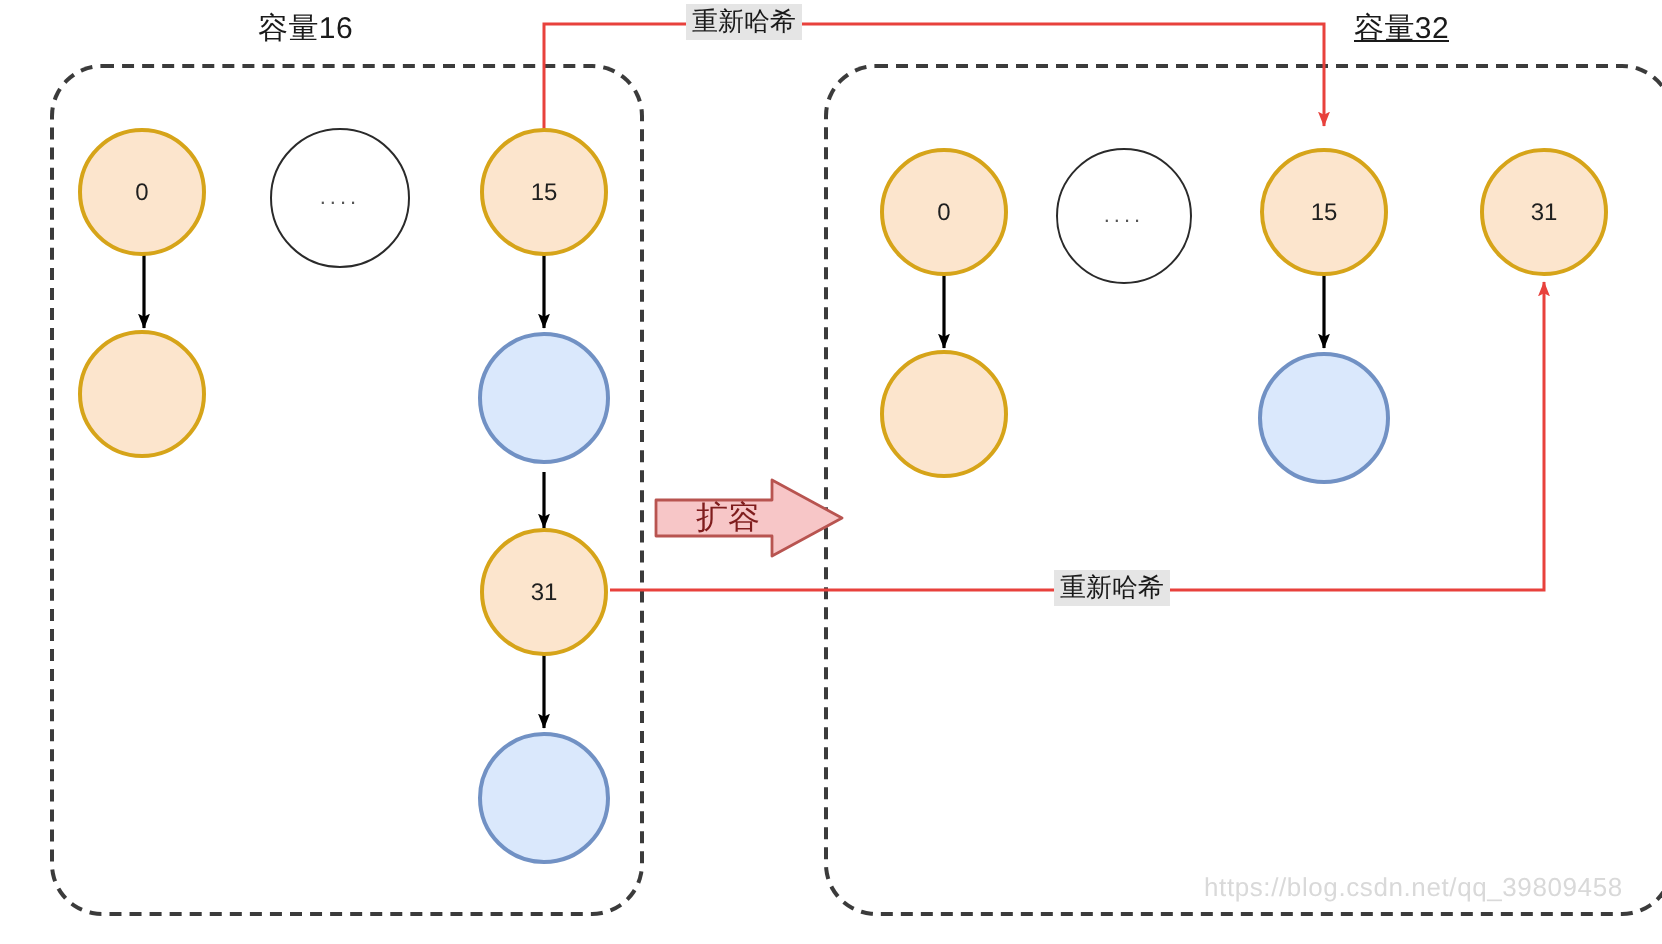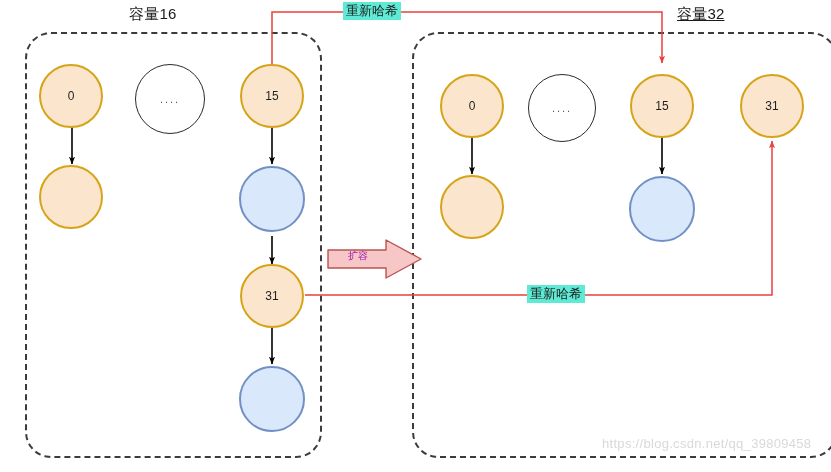--- a/index.html
+++ b/index.html
@@ -87,31 +87,31 @@
     color: #d9d9d9;
     white-space: nowrap;
     letter-spacing: 0.3px;
   }
 
   
   #expand-label {
     position: absolute;
     left: 331px;
     top: 249px;
-    font-size: 10px;
-    color: #a21caf;
+    font-size: 16px;
+    color: #7f1d1d;
     white-space: nowrap;
   }
 
   
   .rehash-label {
     position: absolute;
     font-size: 13px;
     color: #1a1a1a;
-    background: #5eead4;
+    background: #e5e5e5;
     padding: 0 3px;
     white-space: nowrap;
   }
   #rehash-label-top    { left: 326px; top: 2px; }
   #rehash-label-bottom { left: 510px; top: 285px; }
 </style>
 </head>
 <body>
 
 <div id="stage">

